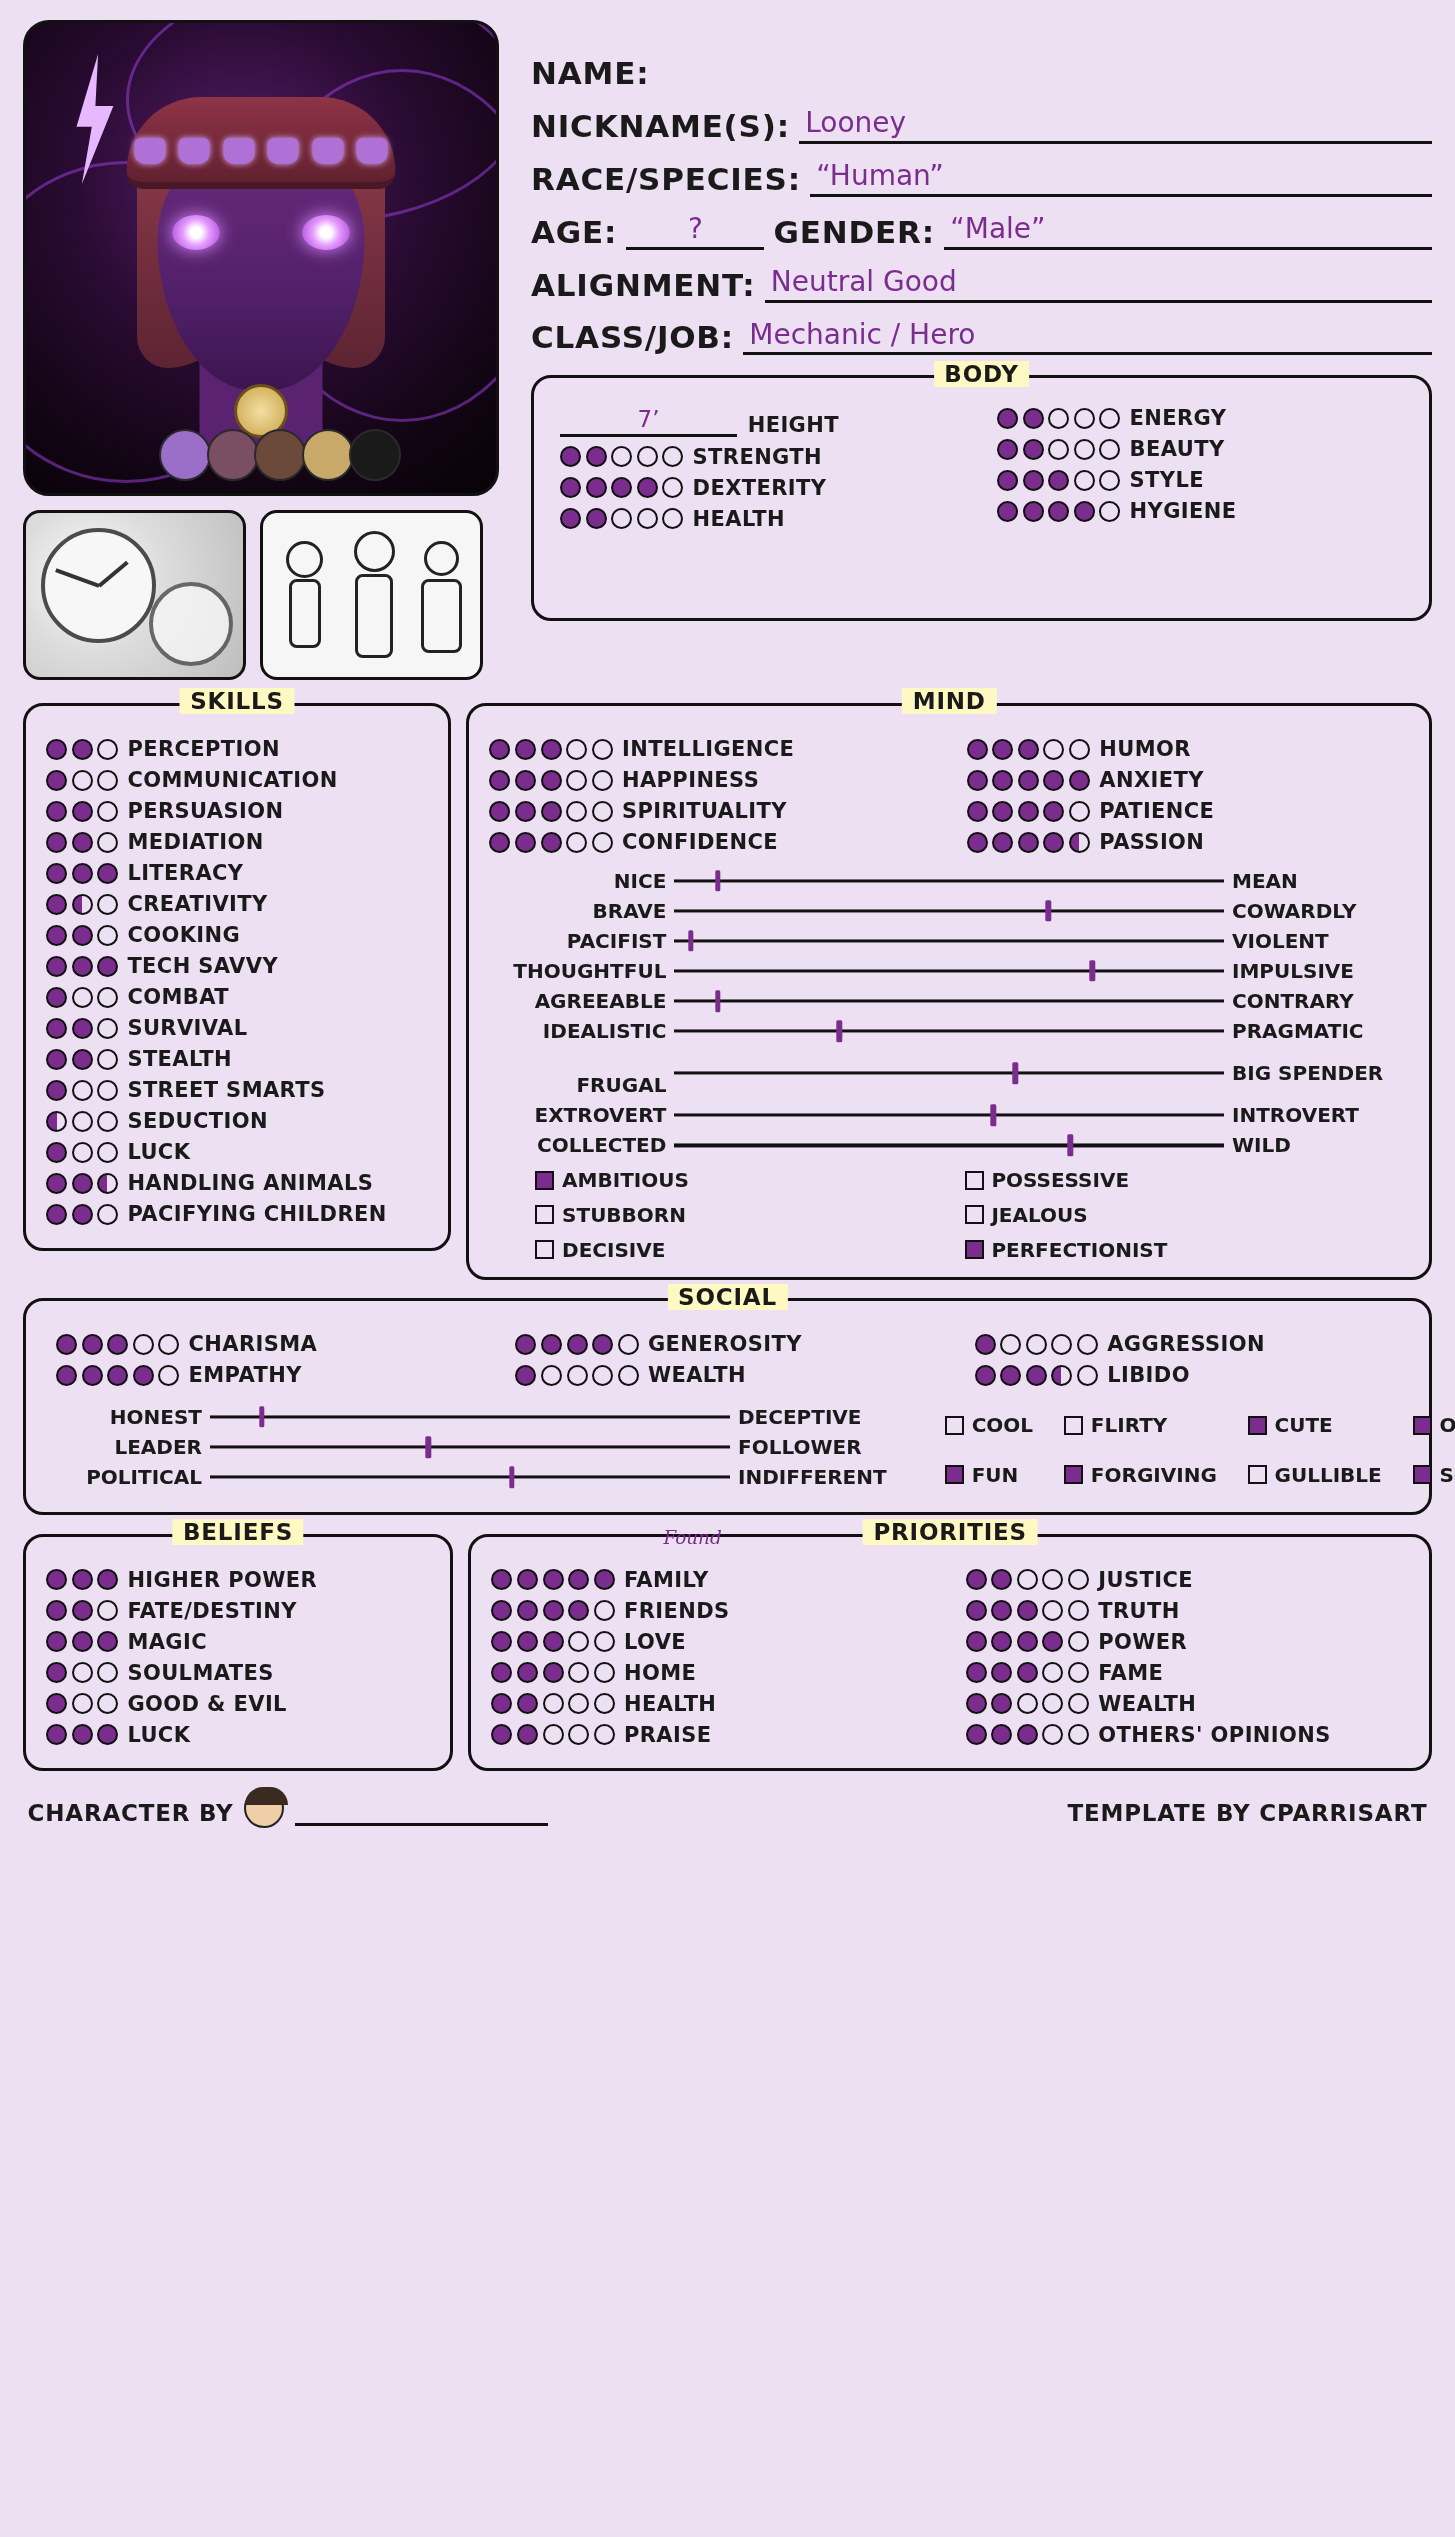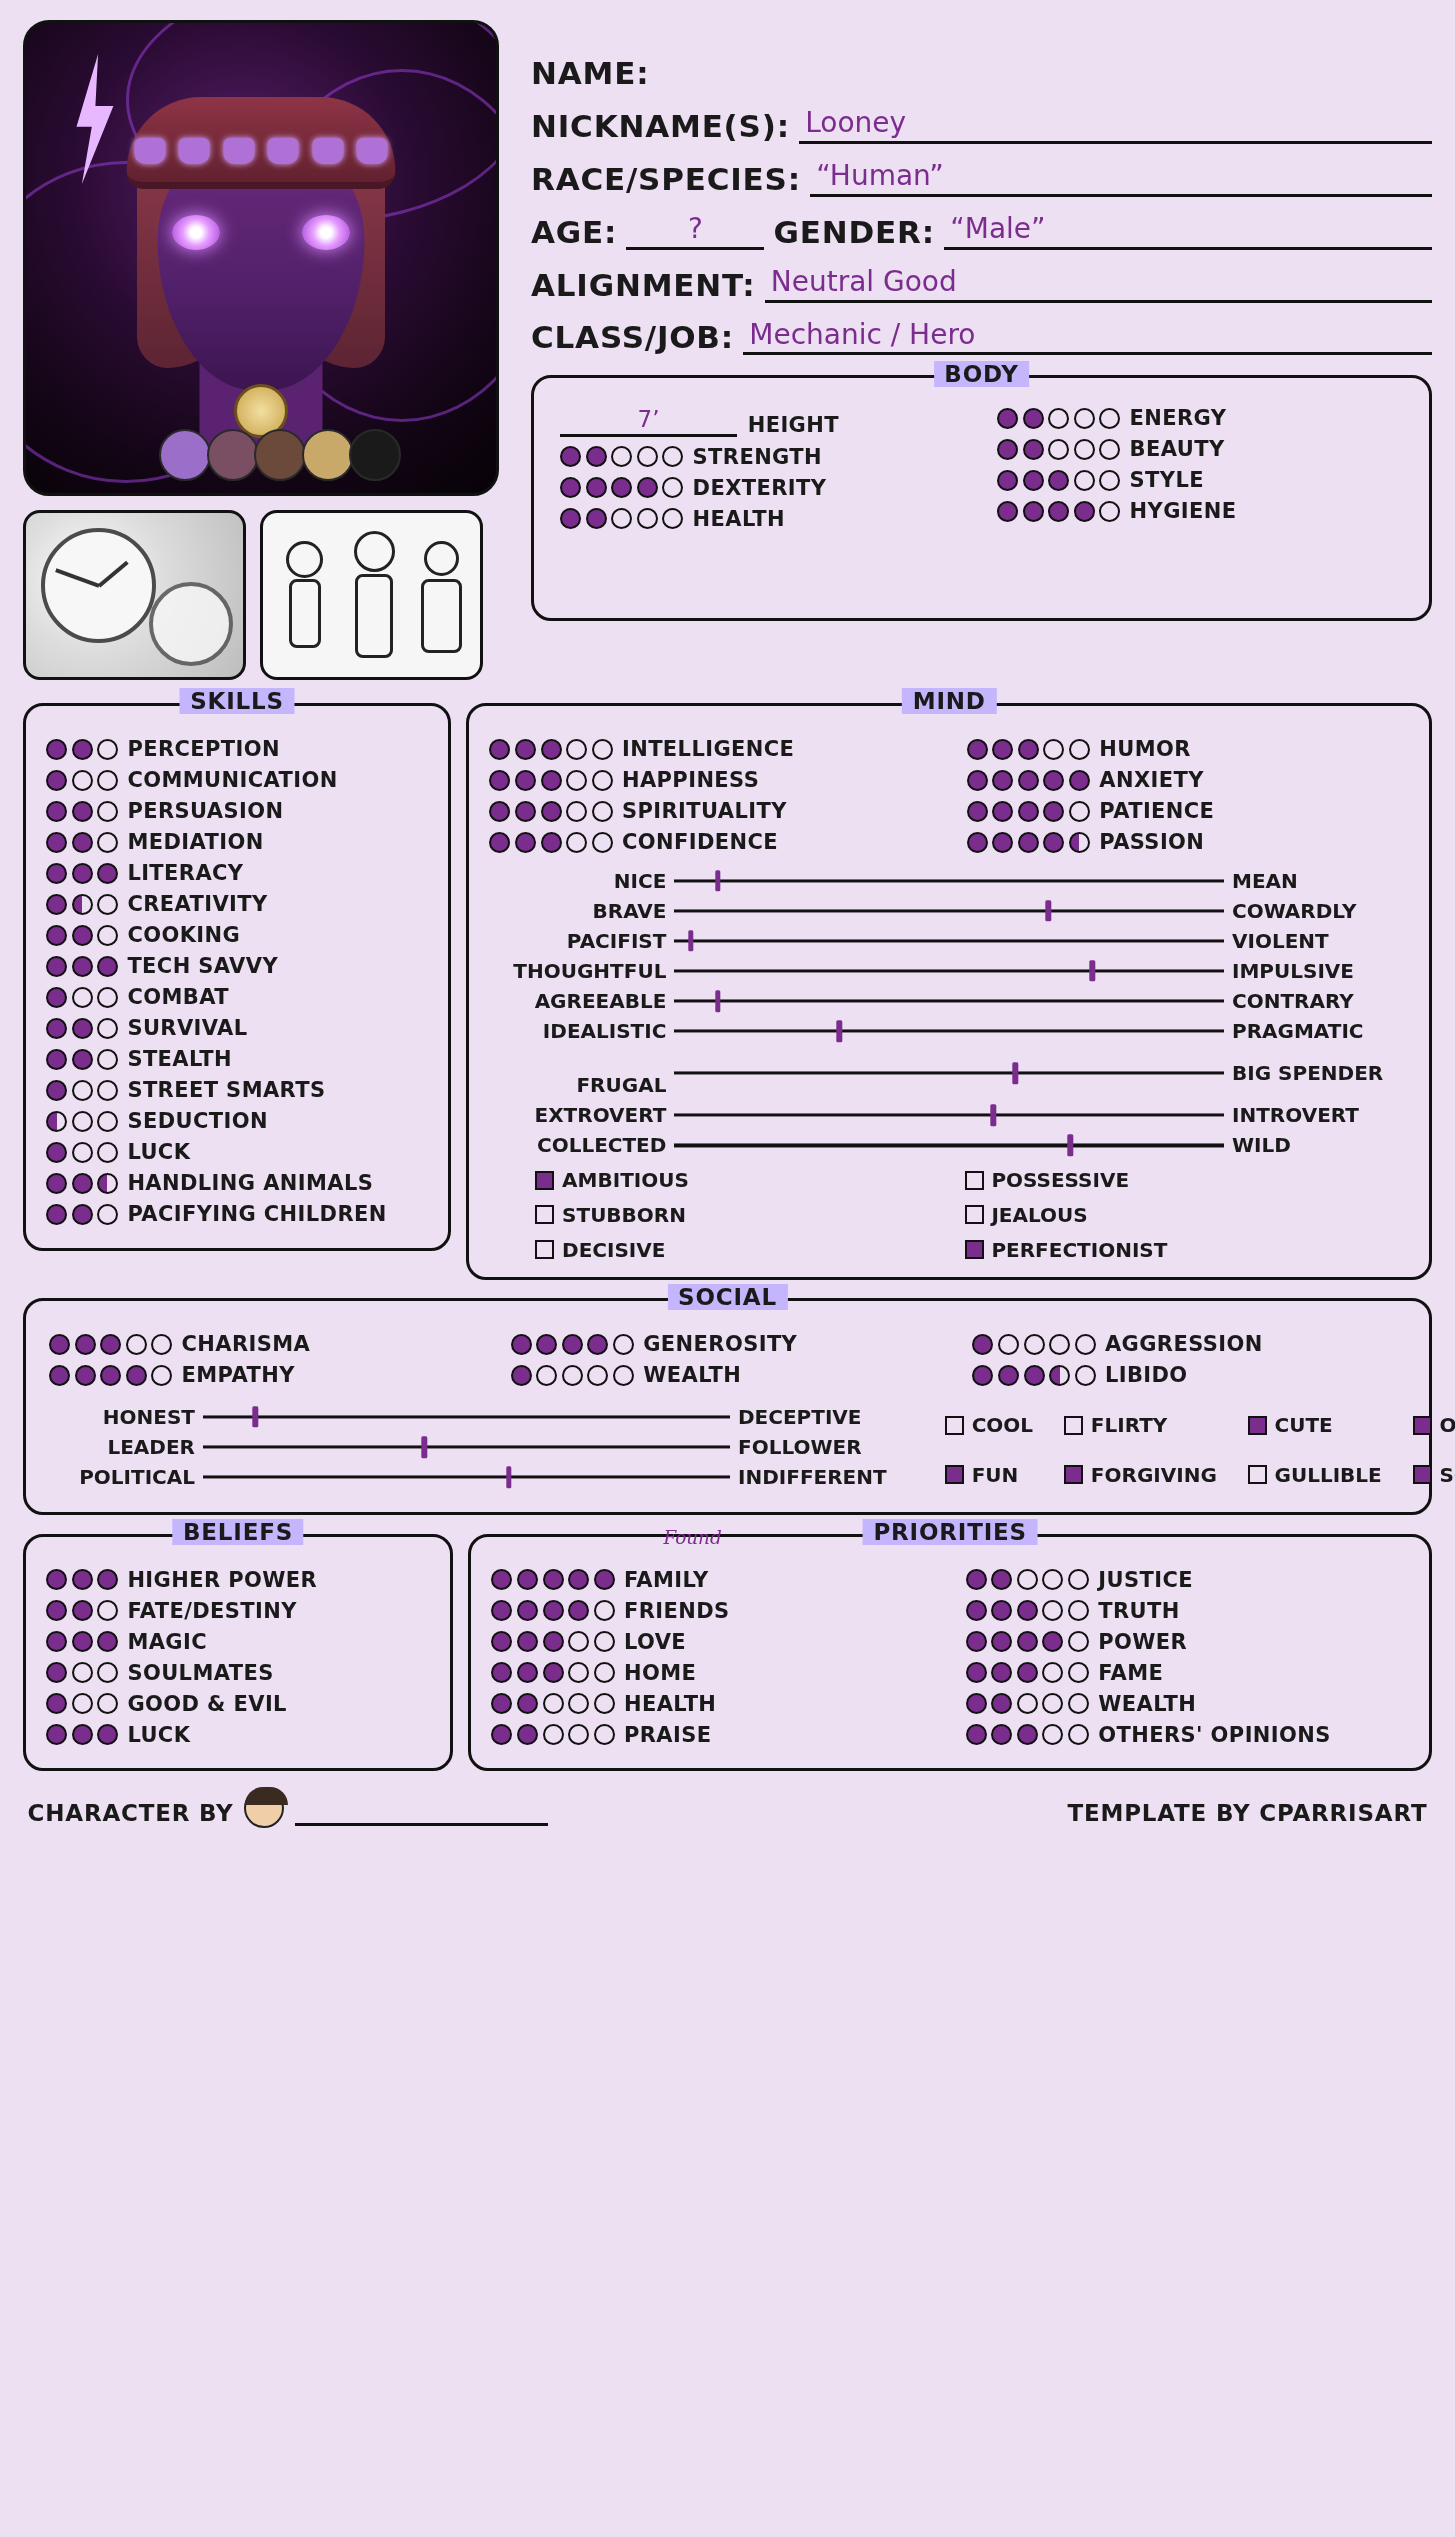--- a/index.html
+++ b/index.html
@@ -20,21 +20,21 @@
     border: 3.8px solid #111;
     border-radius: 20px;
     background: #ece0f2;
     position: relative;
   }
   .panel-title {
     position: absolute;
     top: -17.7px;
     left: 50%;
     transform: translateX(-50%);
-    background: #c4b5fd;
+    background: #fef9c3;
     padding: 0 10.7px;
     font-family: "DejaVu Sans", sans-serif;
     font-weight: bold;
     font-size: 23px;
     letter-spacing: 0.8px;
     white-space: nowrap;
   }
 
   
   .dots { display:inline-flex; gap:4.6px; align-items:center; }
@@ -188,21 +188,21 @@
   }
 
   .row2 { display:flex; gap:15.4px; margin-top: 23px; align-items:flex-start; }
   .skills-panel { width: 428px; flex:none; padding: 31px 20px 15.4px 20px; }
   .mind-panel { flex:1; padding: 31px 20px 15.4px 20px; }
 
   .mind-top { display:flex; gap: 35px; }
   .mind-sliders { margin-top: 7.7px; }
   .mind-checks { margin-top: 10.7px; display:grid; grid-template-columns: 1fr 1fr; gap: 10.7px 31px; padding: 0 46px; }
 
-  .social-panel { margin-top: 18.4px; padding: 31px 23px 17px 23px; }
+  .social-panel { margin-top: 18.4px; padding: 31px 23px 17px 30px; }
   .social-top { display:flex; gap: 28px; }
   .social-bottom { display:flex; gap: 23px; margin-top: 10.7px; }
   .social-sliders { flex:1; }
   .social-checks { width: 461px; display:grid; grid-template-columns: 1fr 1fr 1fr 1fr; gap:9.2px 31px; }
 
   .row4 { display:flex; gap:15.4px; margin-top:18.4px; }
   .beliefs-panel { width: 430px; flex:none; padding: 31px 20px 14px 20px; }
   .priorities-panel { flex:1; padding: 31px 20px 14px 20px; }
   .pri-cols { display:flex; gap: 31px; }
 

